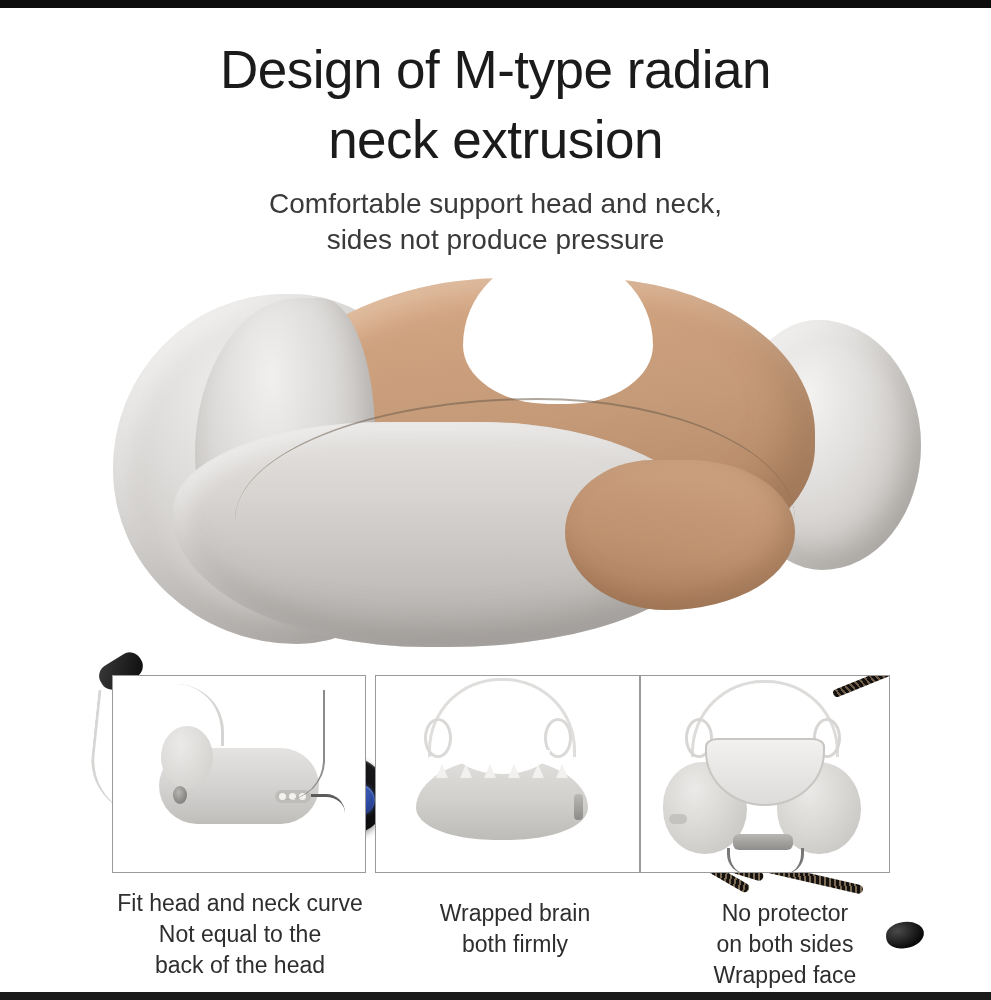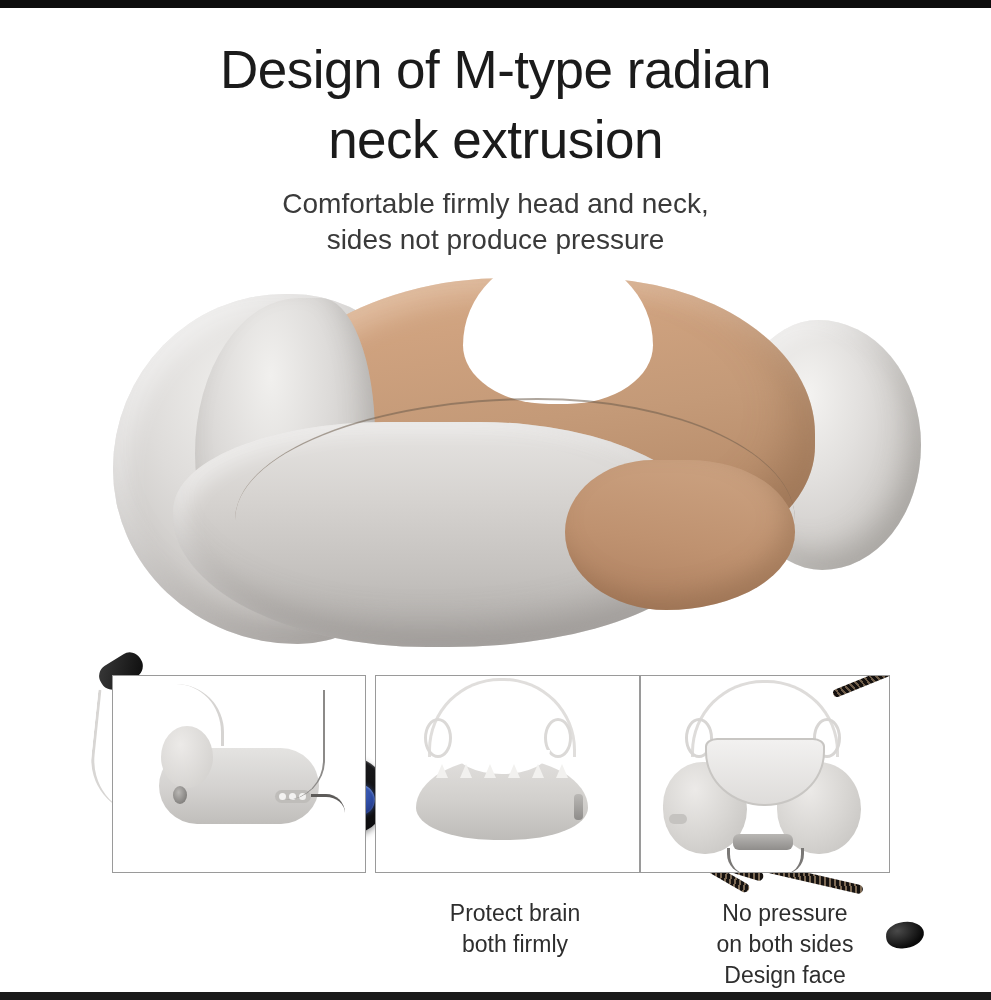--- a/index.html
+++ b/index.html
@@ -505,21 +505,21 @@
 <div id="canvas">
 
   <div class="bar-top"></div>
 
   <div class="title">
     <div>Design of M-type radian</div>
     <div>neck extrusion</div>
   </div>
 
   <div class="subtitle">
-    <div>Comfortable firmly head and neck,</div>
+    <div>Comfortable support head and neck,</div>
     <div>sides not produce pressure</div>
   </div>
 
   <div class="hero">
 
     <div class="pillow-shell">
       <div class="lobe-left"></div>
       <div class="lobe-right"></div>
       <div class="lining"></div>
       <div class="lining-dip"></div>
@@ -617,25 +617,30 @@
         <div class="p3-chin"></div>
         <div class="p3-btns"></div>
         <div class="p3-clip"></div>
         <div class="p3-str p3-str-l"></div>
         <div class="p3-str p3-str-r"></div>
       </div>
     </div>
   </div>
 
   <div class="captions">
+    <div class="caption caption-1">
+      <span>Fit head and neck curve</span>
+      <span>Not equal to the</span>
+      <span>back of the head</span>
+    </div>
     <div class="caption caption-2">
-      <span>Protect brain</span>
+      <span>Wrapped brain</span>
       <span>both firmly</span>
     </div>
     <div class="caption caption-3">
-      <span>No pressure</span>
+      <span>No protector</span>
       <span>on both sides</span>
-      <span>Design face</span>
+      <span>Wrapped face</span>
     </div>
   </div>
 
   <div class="bar-bottom"></div>
 </div>
 
 </body></html>

